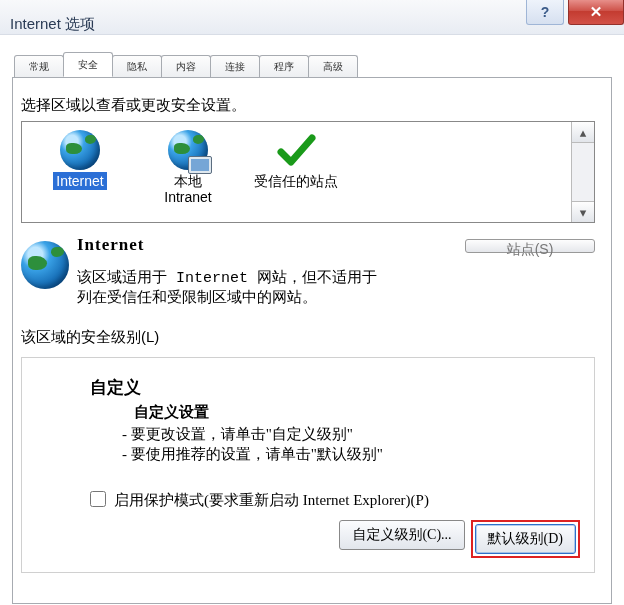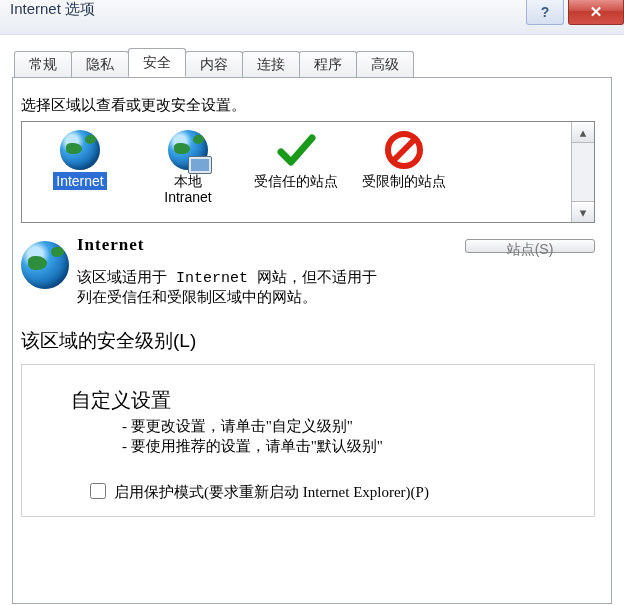--- a/index.html
+++ b/index.html
@@ -1,23 +1,23 @@
 <!DOCTYPE html>
 <html><head>
 <meta charset="utf-8">
 <style>
   html,body{margin:0;padding:0;font-family:"Microsoft YaHei","SimSun",Tahoma,sans-serif;font-size:13px;background:#fff;}
   .window{width:624px;height:605px;background:#fff;box-sizing:border-box;position:relative;}
-  .titlebar{height:34px;background:linear-gradient(to bottom,#f8f9fb,#e8ecf3);border-bottom:1px solid #d8dde6;display:flex;align-items:flex-start;position:relative;}
+  .titlebar{height:34px;background:linear-gradient(to bottom,#f8f9fb,#e8ecf3);border-bottom:1px solid #d8dde6;display:flex;align-items:flex-end;position:relative;}
   .titlebar .title{padding-left:10px;color:#2a3b55;font-size:15px;}
   .titlebar .btns{position:absolute;right:0;top:0;display:flex;height:24px;}
   .titlebar .help{width:36px;height:24px;background:linear-gradient(to bottom,#eef3fb,#d6e0f0);border:1px solid #9fb5d6;border-top:none;border-radius:0 0 3px 3px;display:flex;align-items:center;justify-content:center;color:#3a5a88;font-weight:bold;font-size:14px;margin-right:4px;}
   .titlebar .close{width:54px;height:24px;background:linear-gradient(to bottom,#e78f8a,#ce5249 45%,#c33b30 46%,#d25147);border:1px solid #93312b;border-top:none;border-radius:0 0 3px 3px;display:flex;align-items:center;justify-content:center;color:#fff;font-weight:bold;font-size:15px;}
   .tabs{display:flex;align-items:flex-end;padding:12px 0 0 14px;height:30px;}
-  .tab{padding:4px 14px 4px 14px;border:1px solid #a7abb1;border-bottom:none;background:linear-gradient(#fdfdfd,#eceef1);margin-right:-1px;font-size:14px;color:#333;border-radius:3px 3px 0 0;cursor:default;position:relative;top:1px;}
+  .tab{padding:4px 14px 4px 14px;border:1px solid #a7abb1;border-bottom:none;background:linear-gradient(#fdfdfd,#eceef1);margin-right:-1px;font-size:10px;color:#333;border-radius:3px 3px 0 0;cursor:default;position:relative;top:1px;}
   .tab.active{background:#fff;z-index:2;top:0;padding-top:5px;border-bottom:1px solid #fff;}
   .pane{border:1px solid #a7abb1;margin:0 12px 12px 12px;padding:14px 12px 12px 4px;box-sizing:border-box;height:calc(100% - 78px);position:relative;}
   .section-label{font-size:15px;margin:4px 4px 6px 4px;}
   .zonebox{border:1px solid #888;margin:0 4px;height:100px;display:flex;align-items:stretch;}
   .zonelist{flex:1;display:flex;align-items:flex-start;padding:6px 4px;}
   .zone{width:108px;text-align:center;padding-top:2px;font-size:14px;}
   .zone .icon{width:40px;height:40px;margin:0 auto 2px auto;position:relative;}
   .zone .lbl{display:inline-block;padding:1px 3px;line-height:1.15;}
   .zone.selected .lbl{background:#2b6fd6;color:#fff;}
   .scroll{width:22px;border-left:1px solid #bbb;display:flex;flex-direction:column;}
@@ -26,24 +26,24 @@
   .scroll .track{flex:1;background:#f0f1f4;}
 
   .desc{display:flex;margin:12px 4px 0 4px;align-items:flex-start;}
   .desc .bigicon{width:48px;height:48px;flex:0 0 48px;margin-right:8px;margin-top:6px;}
   .desc .txt{flex:1;}
   .desc .zonename{font-weight:bold;font-family:SimSun,serif;font-size:17px;letter-spacing:1px;}
   .desc .zonemsg{font-size:15px;line-height:1.35;margin-top:14px;font-family:Liberation Mono, monospace;}
   .sitesbtn{width:130px;height:14px;border:1px solid #999;background:linear-gradient(#fdfdfd,#e5e7eb);border-radius:3px;font-size:14px;color:#777;margin-top:4px;}
 
   .group{margin:18px 4px 0 4px;}
-  .group .legend{font-size:19px;margin-bottom:10px;margin-top:12px;}
+  .group .legend{font-size:15px;margin-bottom:10px;margin-top:12px;}
   .level{border:1px solid #ccc;border-top:1px solid #ccc;padding:18px 14px 14px 14px;}
   .level .head{font-size:17px;font-weight:bold;font-family:SimSun,serif;margin-left:54px;}
-  .level .sub{font-size:20px;margin:4px 0 2px 35px;font-family:SimSun,serif;}
+  .level .sub{font-size:15px;margin:4px 0 2px 98px;font-family:SimSun,serif;font-weight:bold;}
   .level .bullet{font-size:15px;margin-left:86px;font-family:SimSun,serif;line-height:1.35;}
   .protect{margin:24px 0 0 50px;display:flex;align-items:flex-end;font-size:15px;font-family:SimSun,serif;}
   .protect input{width:16px;height:16px;margin-right:8px;}
   .btnrow{display:flex;justify-content:flex-end;margin-top:10px;gap:0;}
   .btn{height:30px;padding:0 12px;border:1px solid #888;background:linear-gradient(#fbfcfe,#e2e6ec);border-radius:3px;font-size:14px;font-family:SimSun,serif;}
   .btn.hl{border:1px solid #2f6fc9;box-shadow:0 0 0 1px rgba(70,140,220,.4) inset;}
   .redbox{border:2px solid #d22;padding:2px;margin-left:6px;}
 
   
   .globe{width:100%;height:100%;border-radius:50%;background:radial-gradient(circle at 30% 28%,#bfe7ff 0 15%,#3aa3e8 30%,#0d5fa8 75%,#063b6e 100%);position:relative;overflow:hidden;box-shadow:inset -3px -3px 5px rgba(0,0,0,.25);}
@@ -61,22 +61,22 @@
   <div class="titlebar">
     <span class="title">Internet 选项</span>
     <div class="btns">
       <div class="help">?</div>
       <div class="close">✕</div>
     </div>
   </div>
 
   <div class="tabs">
     <div class="tab">常规</div>
+    <div class="tab active">安全</div>
     <div class="tab">隐私</div>
-    <div class="tab active">安全</div>
     <div class="tab">内容</div>
     <div class="tab">连接</div>
     <div class="tab">程序</div>
     <div class="tab">高级</div>
   </div>
 
   <div class="pane">
 
     <div class="section-label">选择区域以查看或更改安全设置。</div>
 
@@ -97,29 +97,20 @@
 Intranet</span>
         </div>
         <div class="zone">
           <div class="icon check">
             <svg viewBox="0 0 40 40">
                 <path d="M5 22 L15 32 L36 8" fill="none" stroke="#1a9a1a" stroke-width="7" stroke-linecap="round" stroke-linejoin="round"></path>
               </svg>
           </div>
           <span class="lbl">受信任的站点</span>
         </div>
-        <div class="zone">
-          <div class="icon ban">
-            <svg viewBox="0 0 40 40">
-                <circle cx="20" cy="20" r="16" fill="none" stroke="#d21" stroke-width="6"></circle>
-                <line x1="9" y1="31" x2="31" y2="9" stroke="#d21" stroke-width="6"></line>
-              </svg>
-          </div>
-          <span class="lbl">受限制的站点</span>
-        </div>
       </div>
       <div class="scroll">
         <div class="arr">▴</div>
         <div class="track"></div>
         <div class="arr">▾</div>
       </div>
     </div>
 
     <div class="desc">
       <div class="bigicon">
@@ -128,26 +119,33 @@
       <div class="txt">
         <div class="zonename">Internet</div>
         <div class="zonemsg" style="max-width:300px;">该区域适用于 Internet 网站，但不适用于列在受信任和受限制区域中的网站。</div>
       </div>
       <button class="sitesbtn" disabled="">站点(S)</button>
     </div>
 
     <div class="group">
       <div class="legend">该区域的安全级别(L)</div>
       <div class="level" style="border:1px solid #d0d0d0;">
+        <div class="head">自定义</div>
         <div class="sub">自定义设置</div>
         <div class="bullet">- 要更改设置，请单击"自定义级别"</div>
         <div class="bullet">- 要使用推荐的设置，请单击"默认级别"</div>
 
         <label class="protect">
           <input type="checkbox" style="">
           <span>启用保护模式(要求重新启动 Internet Explorer)(P)</span>
         </label>
 
+        <div class="btnrow">
+          <button class="btn">自定义级别(C)...</button>
+          <span class="redbox">
+            <button class="btn hl">默认级别(D)</button>
+          </span>
+        </div>
       </div>
     </div>
 
   </div>
 </div>
 
 </body></html>

